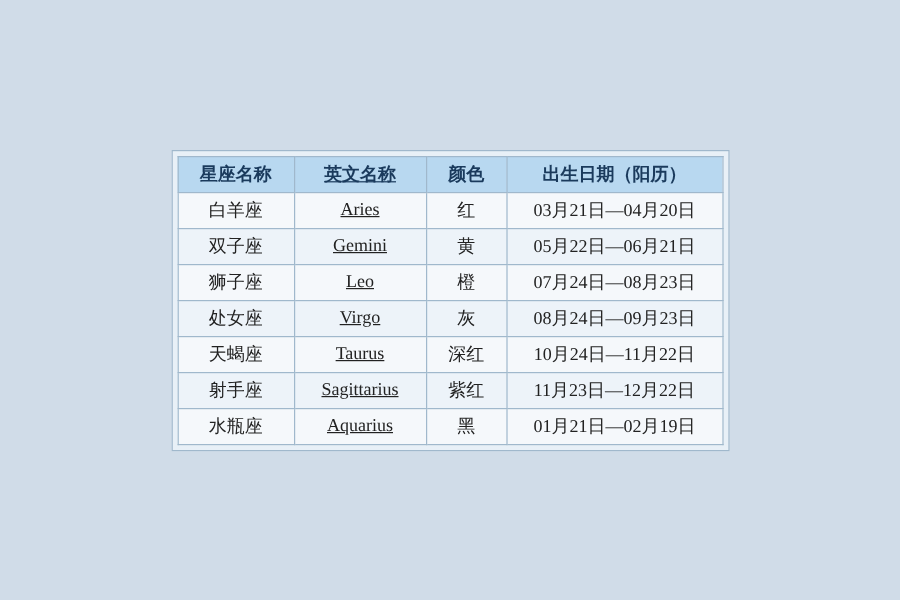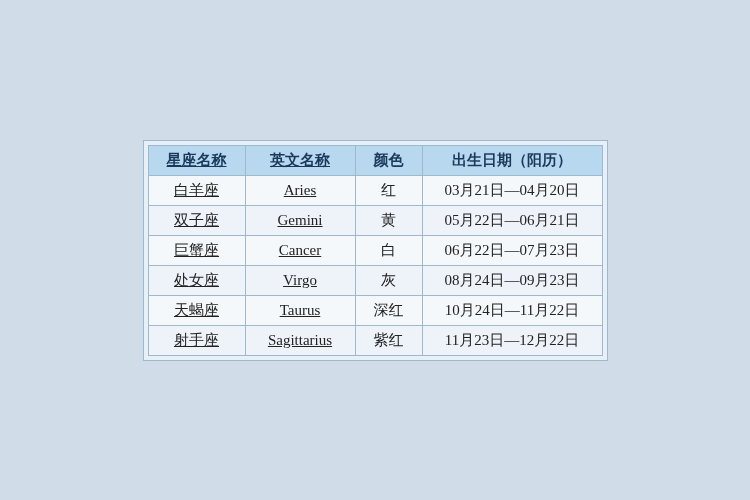--- a/index.html
+++ b/index.html
@@ -47,21 +47,21 @@
 
     tbody tr {
       background-color: #f5f8fb;
       margin-top: 16px;
     }
 
     tbody tr:nth-child(even) {
       background-color: #edf3f9;
     }
 
-    .col-zh { min-width: 80px; text-decoration: underline; }
+    .col-zh { min-width: 80px; }
     .col-en { min-width: 110px; text-decoration: underline; }
     .col-color { min-width: 50px; }
     .col-date { min-width: 180px; }
   </style>
 </head>
 <body>
 
 <div class="table-container">
   <table>
     <thead>
@@ -79,38 +79,44 @@
           <td class="col-color">红</td>
           <td class="col-date">03月21日—04月20日</td>
         </tr>
         <tr>
           <td class="col-zh">双子座</td>
           <td class="col-en">Gemini</td>
           <td class="col-color">黄</td>
           <td class="col-date">05月22日—06月21日</td>
         </tr>
         <tr>
-          <td class="col-zh">巨蟹座</td>
-          <td class="col-en">Cancer</td>
-          <td class="col-color">白</td>
-          <td class="col-date">06月22日—07月23日</td>
+          <td class="col-zh">狮子座</td>
+          <td class="col-en">Leo</td>
+          <td class="col-color">橙</td>
+          <td class="col-date">07月24日—08月23日</td>
         </tr>
         <tr>
           <td class="col-zh">处女座</td>
           <td class="col-en">Virgo</td>
           <td class="col-color">灰</td>
           <td class="col-date">08月24日—09月23日</td>
         </tr>
         <tr>
           <td class="col-zh">天蝎座</td>
           <td class="col-en">Taurus</td>
           <td class="col-color">深红</td>
           <td class="col-date">10月24日—11月22日</td>
         </tr>
         <tr>
           <td class="col-zh">射手座</td>
           <td class="col-en">Sagittarius</td>
           <td class="col-color">紫红</td>
           <td class="col-date">11月23日—12月22日</td>
         </tr>
+        <tr>
+          <td class="col-zh">水瓶座</td>
+          <td class="col-en">Aquarius</td>
+          <td class="col-color">黑</td>
+          <td class="col-date">01月21日—02月19日</td>
+        </tr>
       </tbody>
   </table>
 </div>
 
 </body></html>

